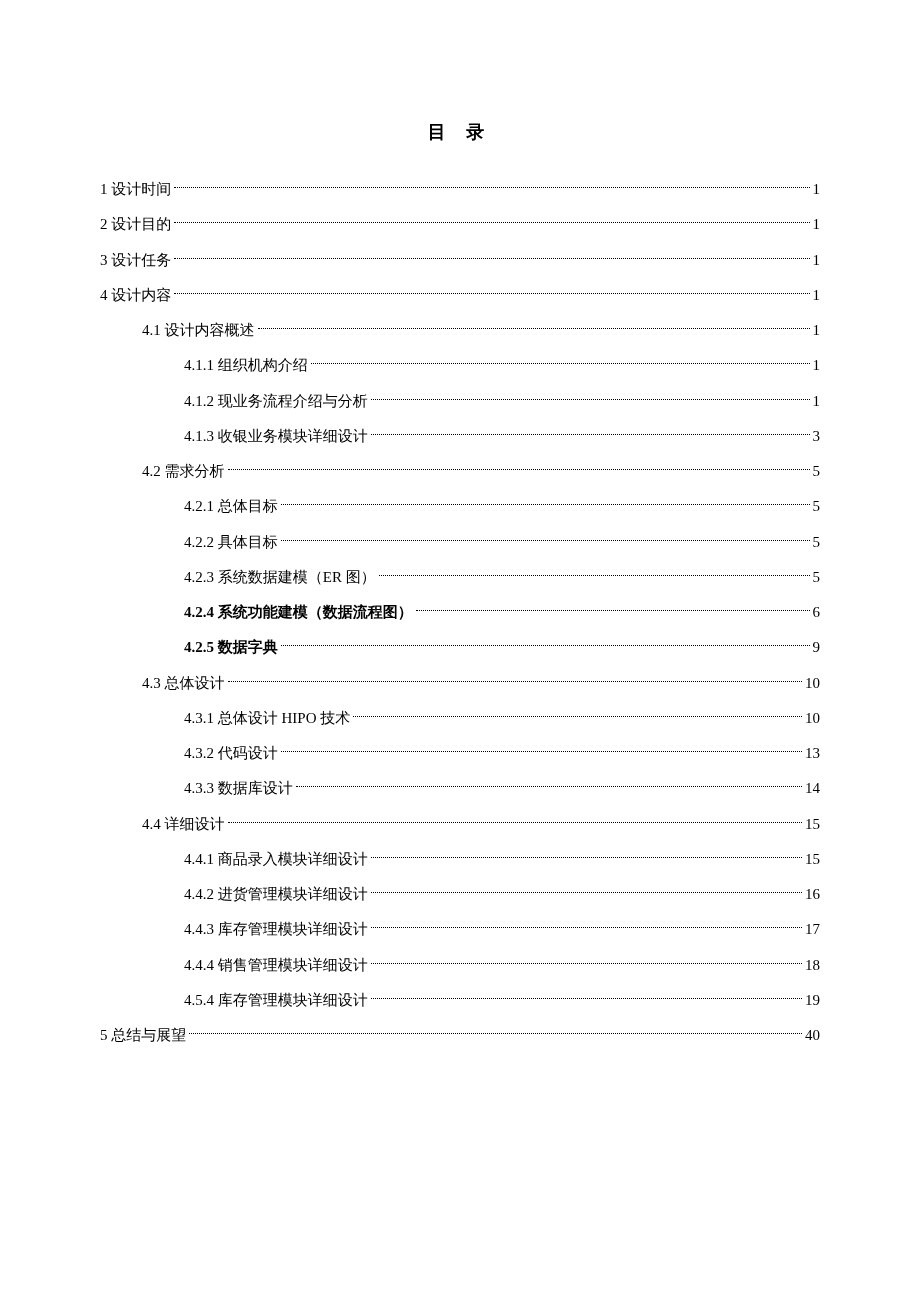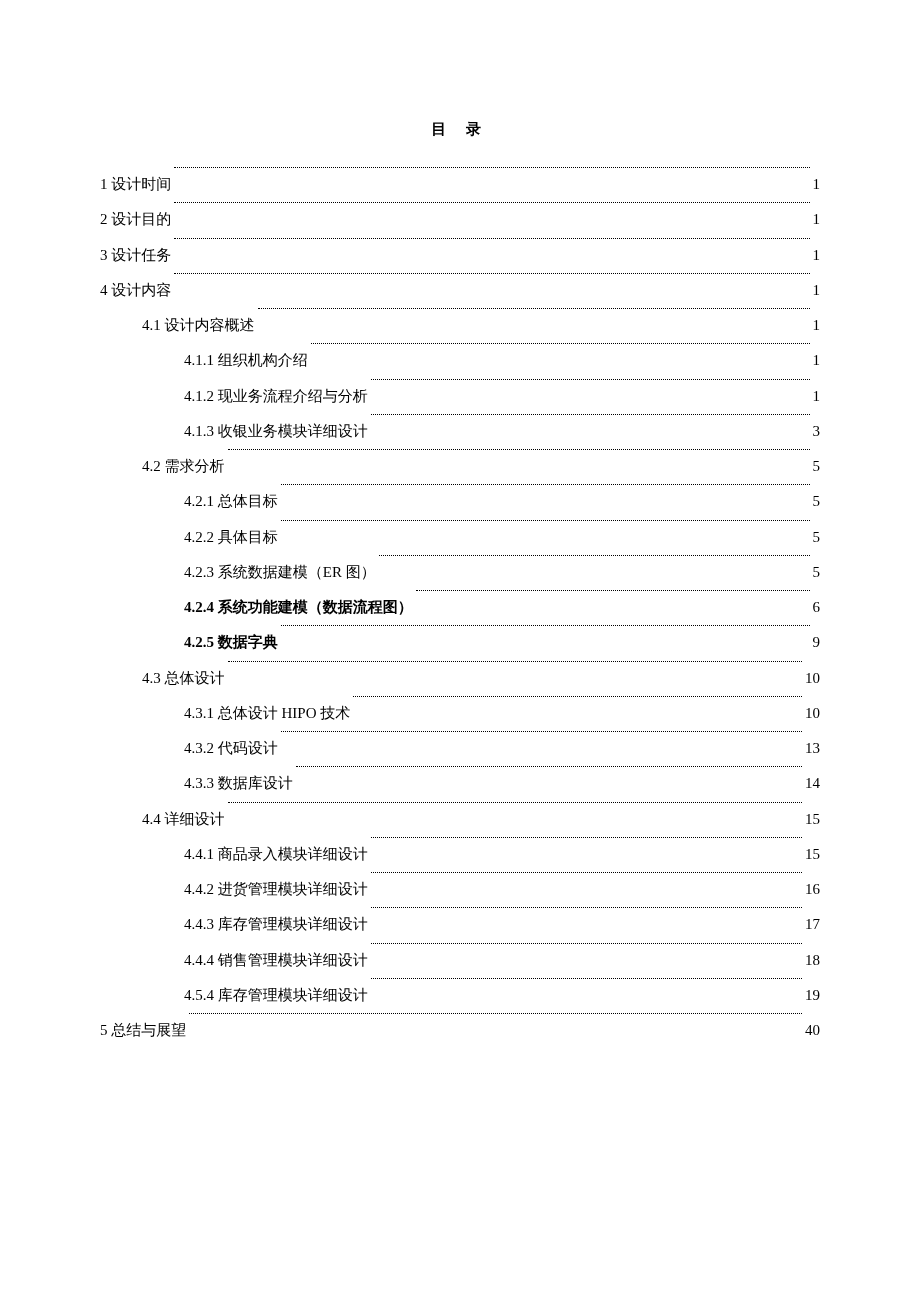--- a/index.html
+++ b/index.html
@@ -12,28 +12,28 @@
       width: 920px;
       height: 1302px;
       font-family: "SimSun", "宋体", serif;
       color: #000;
     }
     .page {
       padding: 120px 100px 0 100px;
     }
     .title {
       text-align: center;
-      font-size: 15px;
+      font-size: 18px;
       font-weight: bold;
       letter-spacing: 8px;
       margin-bottom: 28px;
     }
     .toc-entry {
       display: flex;
-      align-items: flex-start;
+      align-items: center;
       font-size: 15px;
       line-height: 2.35;
       white-space: nowrap;
     }
     .toc-label {
       flex-shrink: 0;
     }
     .toc-dots {
       flex: 1;
       border-bottom: 1.5px dotted #000;

